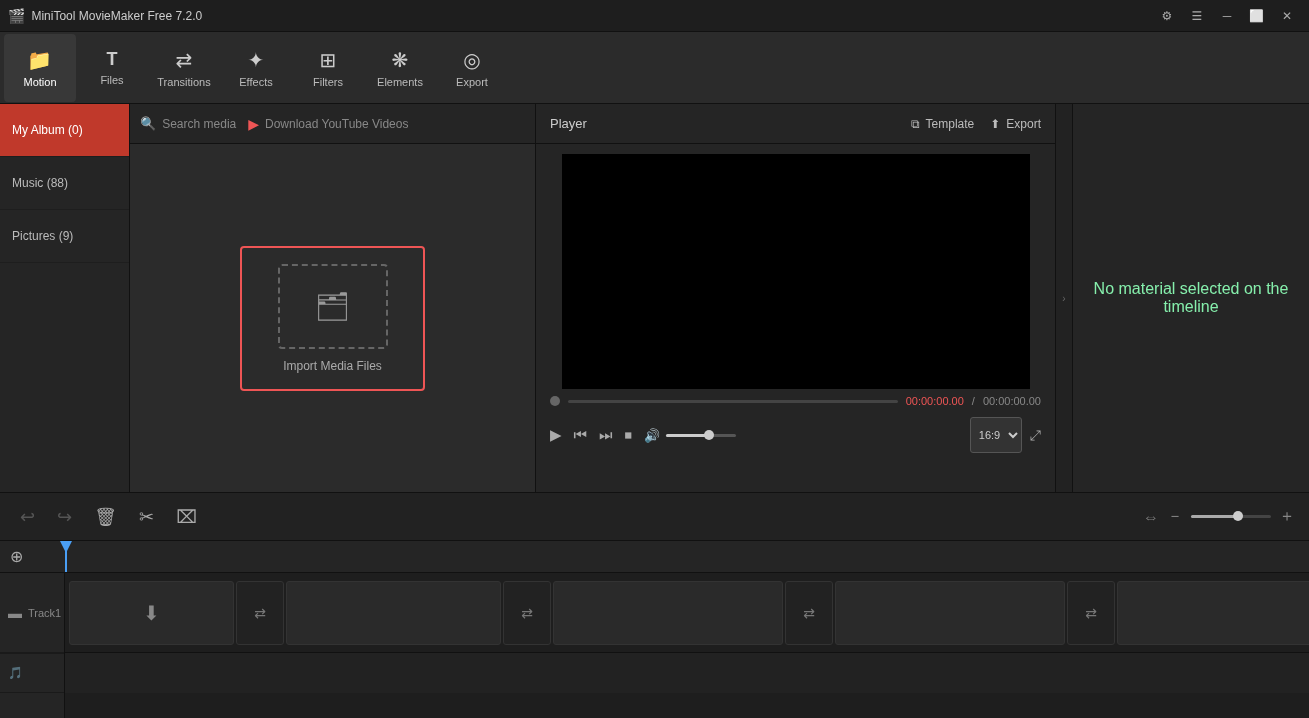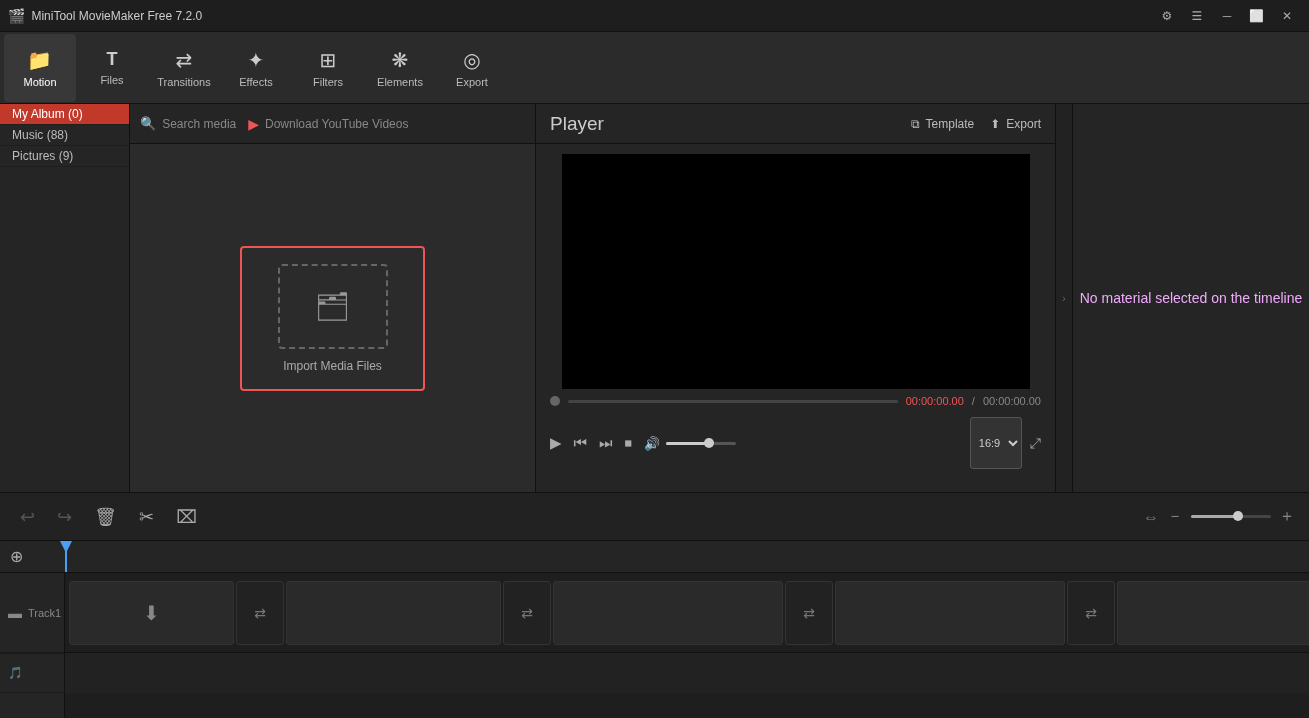--- a/index.html
+++ b/index.html
@@ -49,21 +49,21 @@
 
     
     #left-panel {
       width: 130px;
       background: #252525;
       border-right: 1px solid #111;
       display: flex;
       flex-direction: column;
     }
     .album-item {
-      padding: 3px 12px;
+      padding: 19px 12px;
       cursor: pointer;
       color: #bbb;
       font-size: 12px;
       border-bottom: 1px solid #1e1e1e;
     }
     .album-item.active { background: #c0392b; color: #fff; }
 
     
     #media-panel {
       flex: 1;
@@ -141,21 +141,21 @@
       border-right: 1px solid #111;
     }
     #player-header {
       height: 40px;
       display: flex;
       align-items: center;
       justify-content: space-between;
       padding: 0 14px;
       border-bottom: 1px solid #111;
     }
-    #player-title { color: #ccc; font-size: 19px; }
+    #player-title { color: #ccc; font-size: 13px; }
     #player-header-right { display: flex; gap: 16px; }
     .player-header-btn {
       display: flex;
       align-items: center;
       gap: 6px;
       color: #bbb;
       font-size: 12px;
       cursor: pointer;
     }
     #video-preview {
@@ -203,37 +203,37 @@
       width: 10px;
       height: 10px;
       background: #ccc;
       border-radius: 50%;
     }
     #aspect-select {
       background: #333;
       border: 1px solid #555;
       color: #ccc;
       font-size: 11px;
-      padding: 18px 4px;
+      padding: 10px 4px;
       border-radius: 3px;
     }
     .fullscreen-btn { color: #aaa; cursor: pointer; font-size: 14px; }
 
     
     #right-panel {
       flex: 1;
       background: #252525;
       display: flex;
       align-items: center;
       justify-content: center;
       flex-direction: column;
       gap: 8px;
       border-left: 1px solid #111;
     }
-    #no-material { color: #f0abfc; font-size: 14px; text-align: center; }
+    #no-material { color: #86efac; font-size: 16px; text-align: center; }
 
     
     #bottom-toolbar {
       height: 48px;
       background: #222;
       display: flex;
       align-items: center;
       padding: 0 14px;
       gap: 12px;
       border-top: 1px solid #111;

